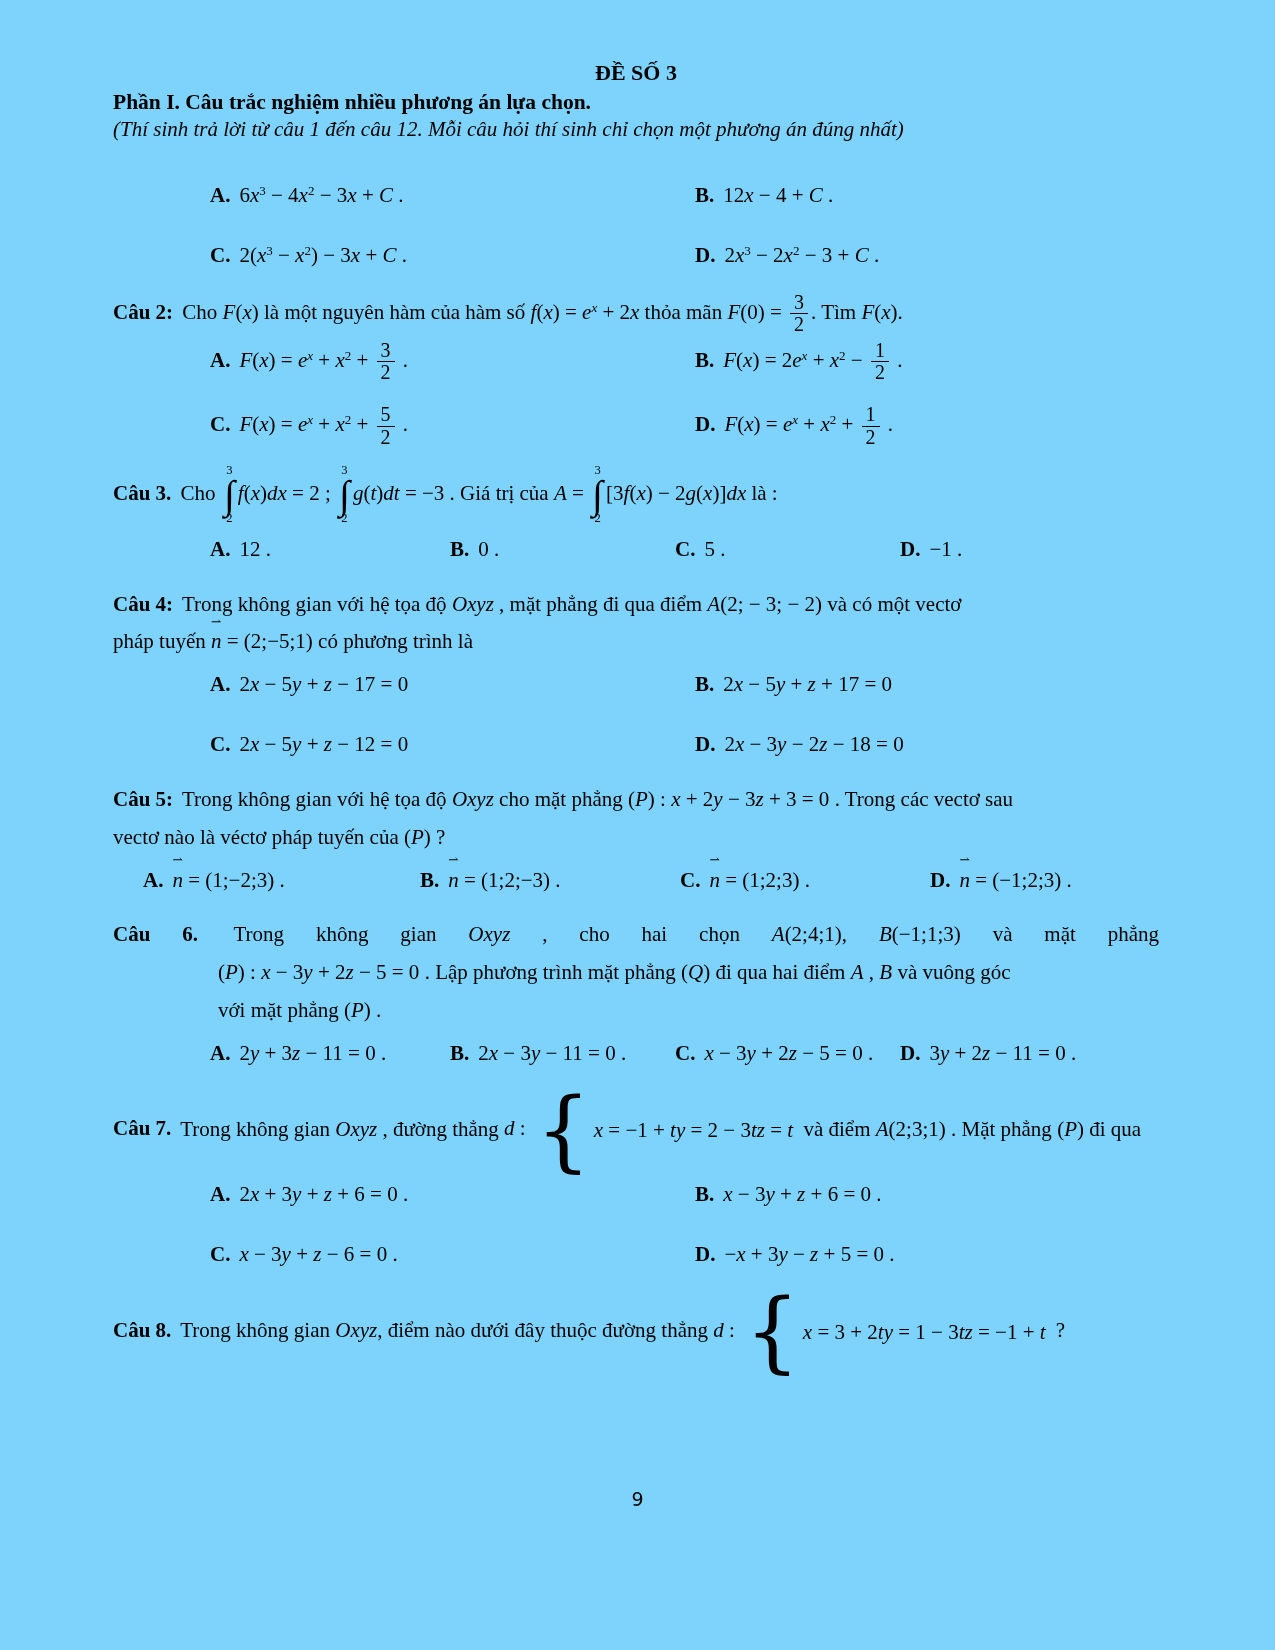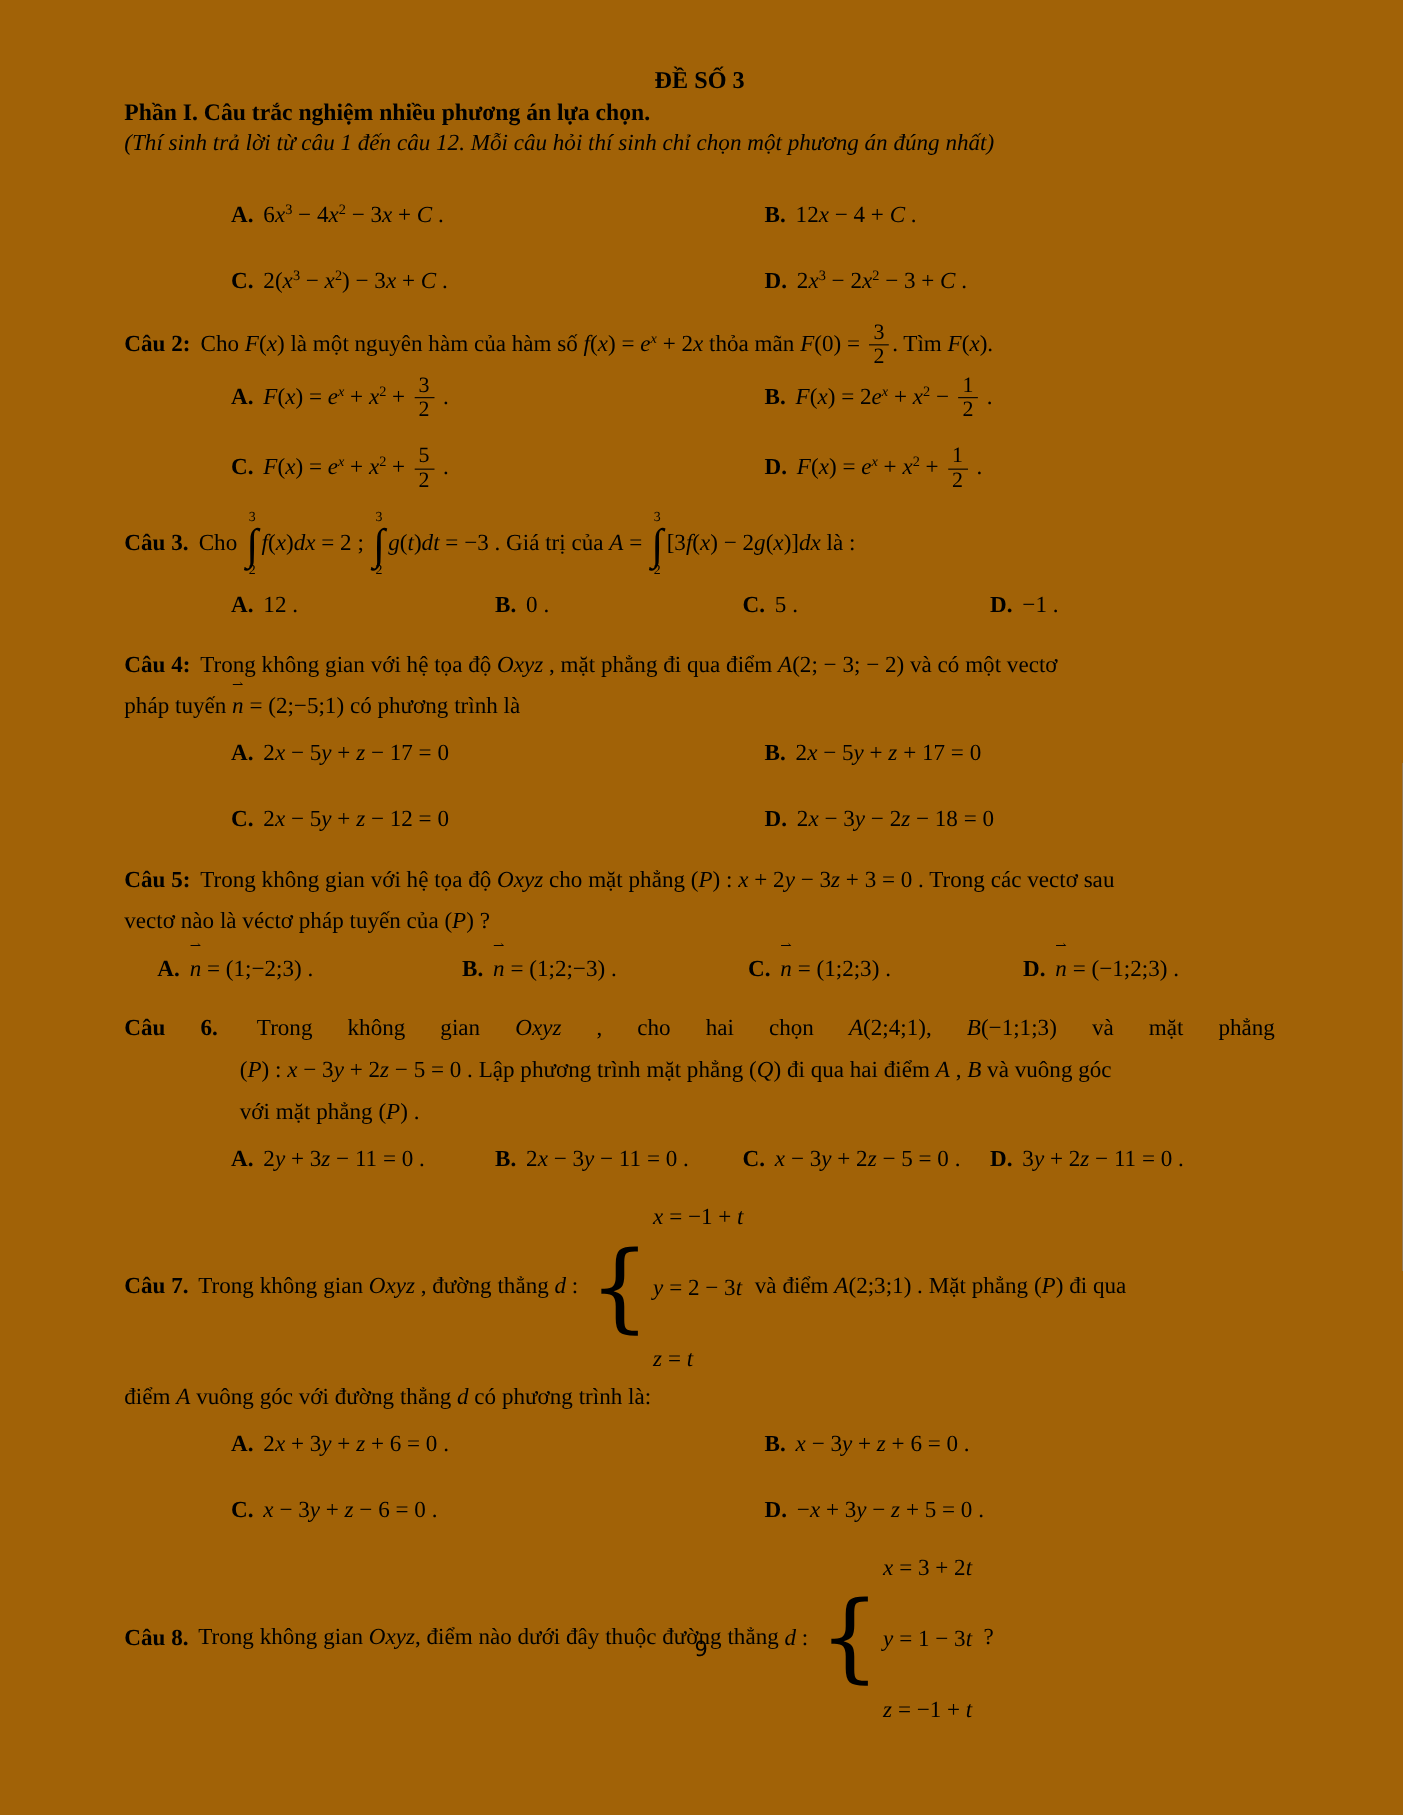--- a/index.html
+++ b/index.html
@@ -1,18 +1,18 @@
 <!DOCTYPE html>
 <html lang="vi"><head>
 <meta charset="utf-8">
 <style>
   html,body{margin:0;padding:0;background:#888;}
   .page{
     width:1275px;height:1650px;box-sizing:border-box;
-    margin:0 auto;background:#a16207;color:#000;
+    margin:0 auto;background:#7dd3fc;color:#000;
     padding:60px 116px 0 113px;position:relative;
     font-family:"Liberation Serif","DejaVu Serif",serif;
   }
   .title{text-align:center;font-weight:bold;font-size:22px;margin:0 0 4px 0;}
   .heading{font-weight:bold;font-size:21.5px;margin:0;font-family:Liberation Serif, serif;}
   .instr{font-style:italic;font-size:21px;margin:2px 0 34px 0;}
   .q{margin-bottom:16px;}
   .qline{font-size:21px;line-height:1.8;}
   .qline.ind{margin-left:105px;}
   .qline.jline{text-align:justify;text-align-last:justify;}
@@ -35,22 +35,22 @@
         vertical-align:middle;line-height:1;margin:0 3px;}
   .intg .lim{font-size:0.6em;line-height:1.1;}
   .intg .sym{font-size:1.9em;line-height:0.85;}
   .vec{display:inline-block;position:relative;}
   .vec .arr{position:absolute;left:50%;transform:translateX(-50%);
             top:-0.55em;font-size:0.6em;line-height:1;}
   .cases{display:inline-flex;align-items:center;vertical-align:middle;margin:0 5px;}
   .cases .cbrace{font-size:4.1em;font-weight:400;line-height:0.95;
                  transform:scaleY(1.02);margin-right:3px;
                  font-family:"DejaVu Serif",serif;}
-  .cases .clines{display:inline-flex;flex-direction:column;text-align:left;
-                 line-height:1.55;gap:32px;}
+  .cases .clines{display:inline-flex;flex-direction:row;text-align:center;
+                 line-height:1.55;}
   .pageno{position:absolute;left:0;right:0;top:1488px;text-align:center;
           font-family:"DejaVu Sans","Liberation Sans",sans-serif;font-size:19px;}
 </style>
 </head>
 <body>
 
 <div class="page">
   <div class="title">ĐỀ SỐ 3</div>
   <div class="heading">Phần I. Câu trắc nghiệm nhiều phương án lựa chọn.</div>
   <div class="instr">(Thí sinh trả lời từ câu 1 đến câu 12. Mỗi câu hỏi thí sinh chỉ chọn một phương án đúng nhất)</div>
@@ -141,21 +141,20 @@
       </div>
       <div class="q">
         <div class="qline"><span class="qlabel">Câu 7.</span><span> Trong không gian </span><span class="m"><i>Oxyz</i></span><span> , đường thẳng </span><span class="m"><i>d</i> : <span class="cases">
               <span class="cbrace">{</span>
               <span class="clines">
                 <span class="cline"><i>x</i> = −1 + <i>t</i></span>
                 <span class="cline"><i>y</i> = 2 − 3<i>t</i></span>
                 <span class="cline"><i>z</i> = <i>t</i></span>
               </span>
             </span></span><span> và điểm </span><span class="m"><i>A</i>(2;3;1)</span><span> . Mặt phẳng </span><span class="m">(<i>P</i>)</span><span> đi qua</span></div>
-        <div class="qline"><span>điểm </span><span class="m"><i>A</i></span><span> vuông góc với đường thẳng </span><span class="m"><i>d</i></span><span> có phương trình là:</span></div>
         <div class="opts grid2">
           <span class="opt"><span class="okey">A.</span><span class="m">2<i>x</i> + 3<i>y</i> + <i>z</i> + 6 = 0 .</span></span>
           <span class="opt"><span class="okey">B.</span><span class="m"><i>x</i> − 3<i>y</i> + <i>z</i> + 6 = 0 .</span></span>
           <span class="opt"><span class="okey">C.</span><span class="m"><i>x</i> − 3<i>y</i> + <i>z</i> − 6 = 0 .</span></span>
           <span class="opt"><span class="okey">D.</span><span class="m">−<i>x</i> + 3<i>y</i> − <i>z</i> + 5 = 0 .</span></span>
         </div>
       </div>
       <div class="q">
         <div class="qline"><span class="qlabel">Câu 8.</span><span> Trong không gian </span><span class="m"><i>Oxyz</i>,</span><span> điểm nào dưới đây thuộc đường thẳng </span><span class="m"><i>d</i> : <span class="cases">
               <span class="cbrace">{</span>

